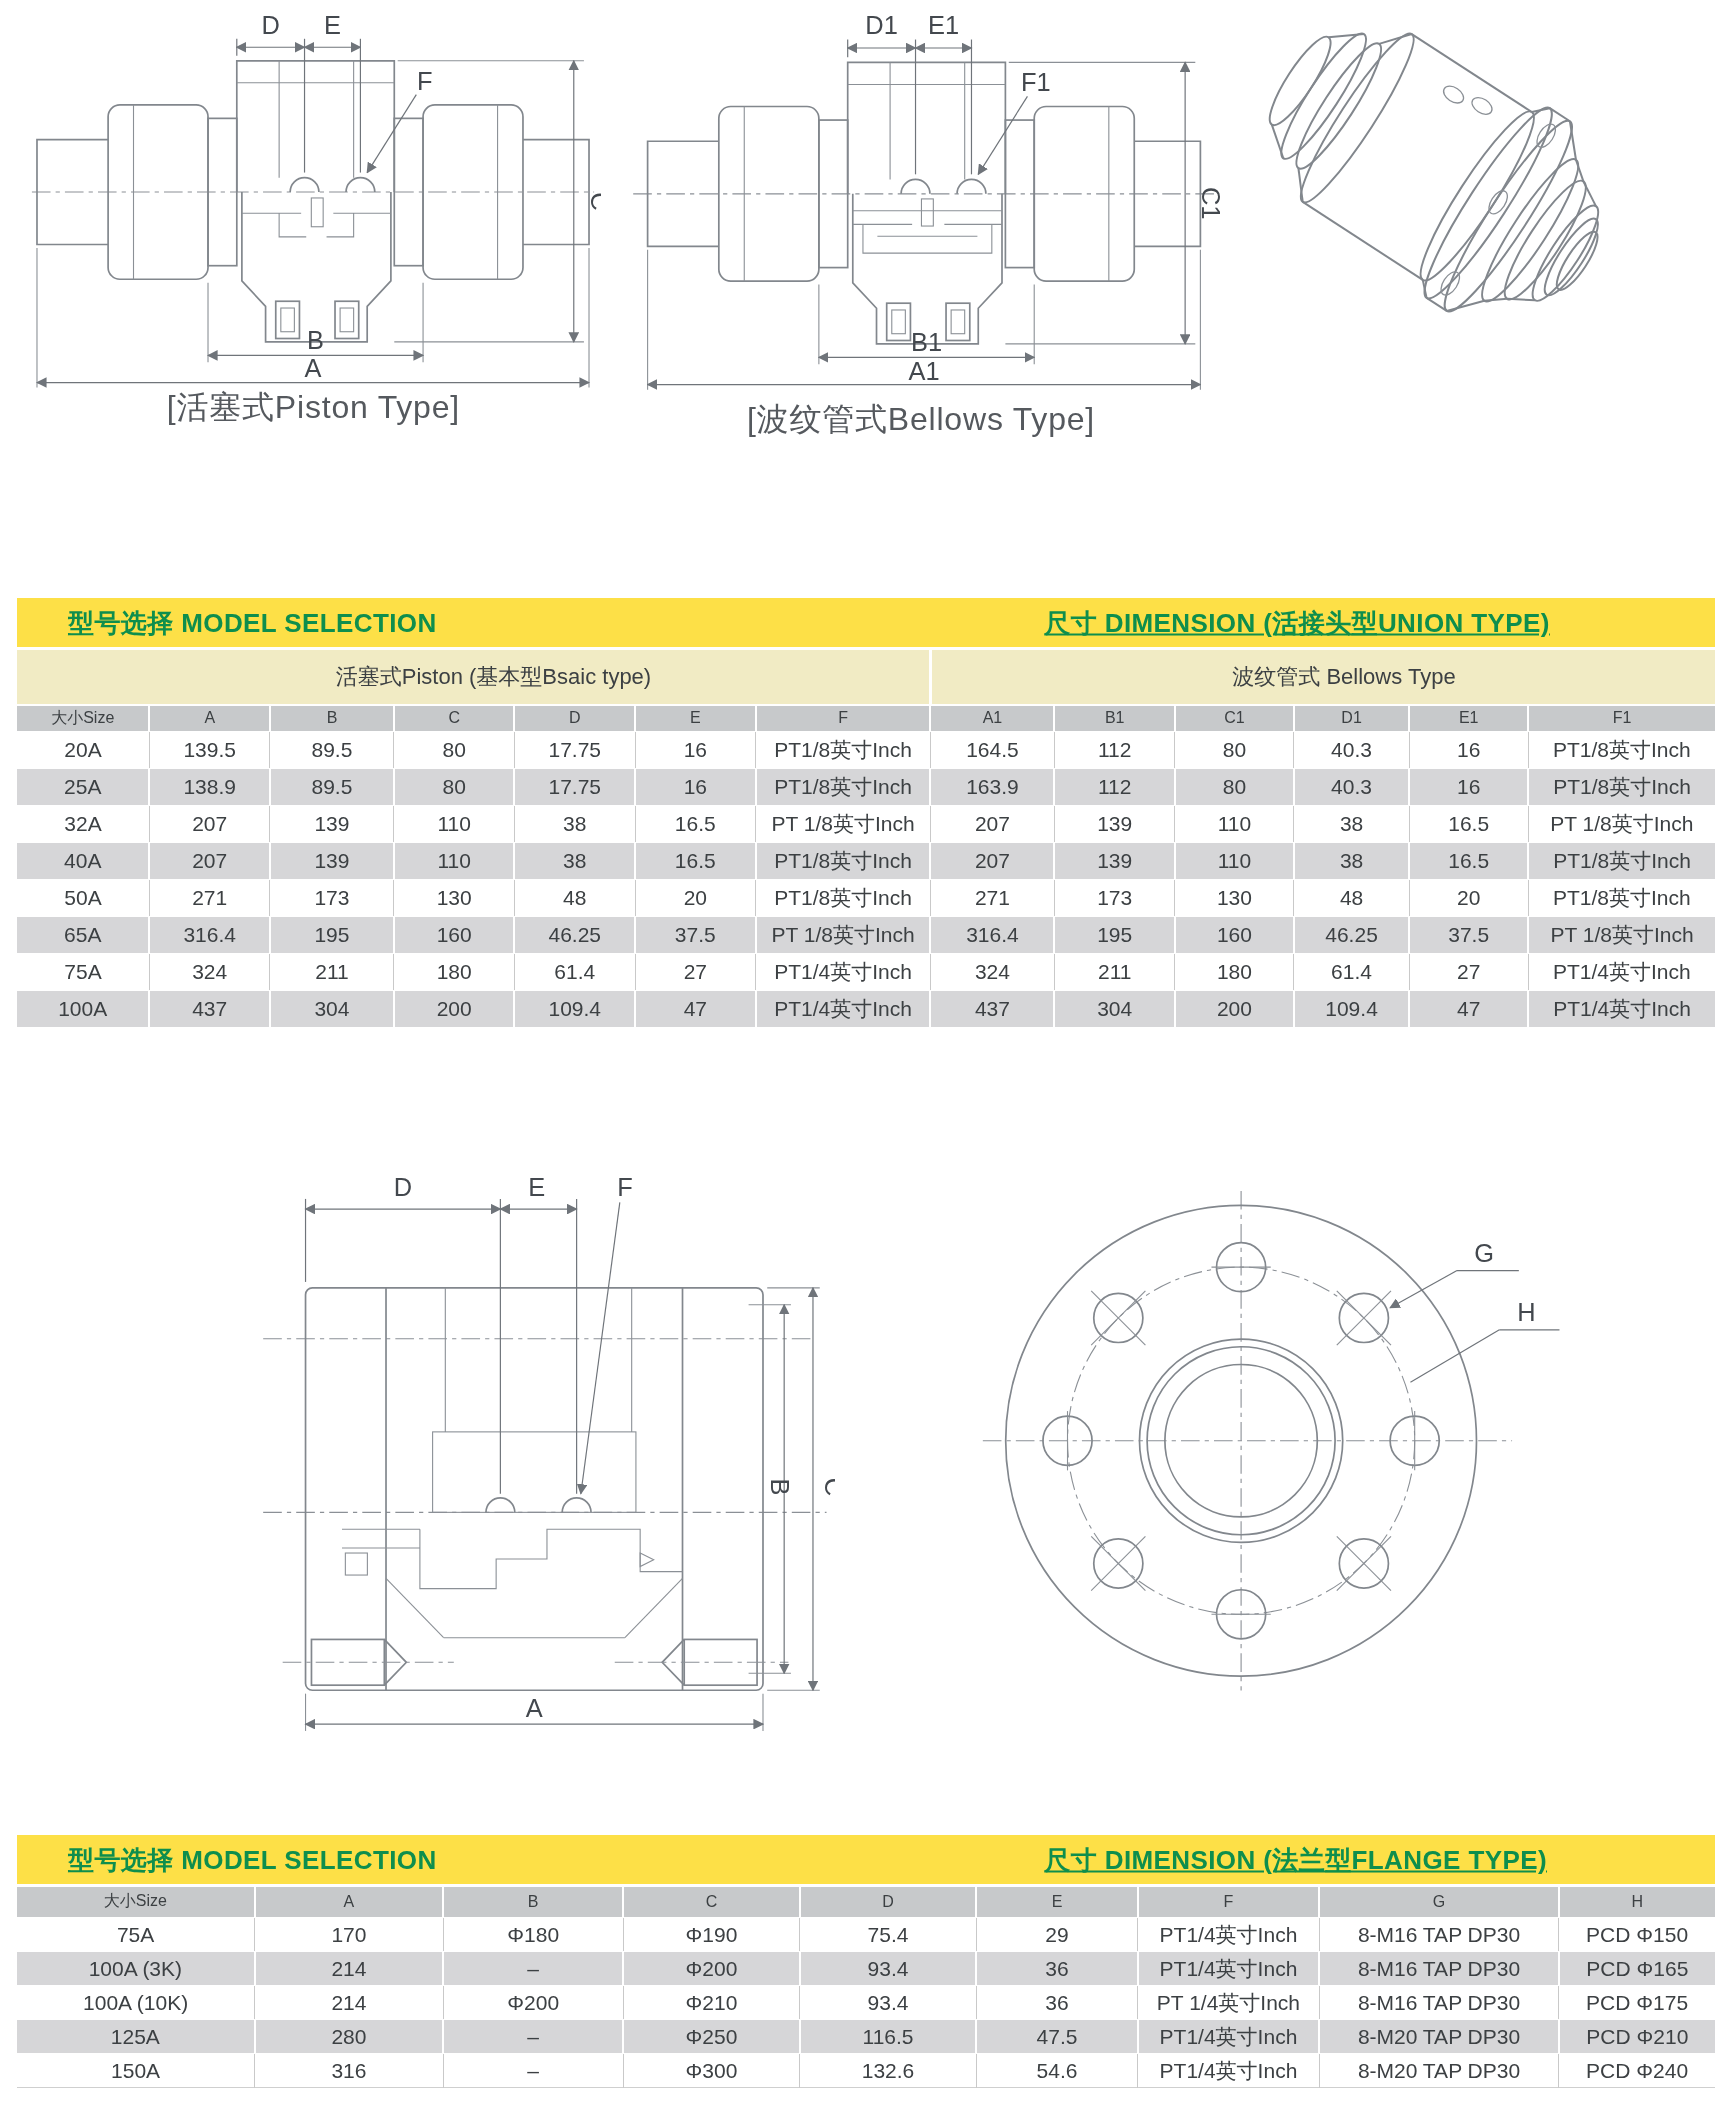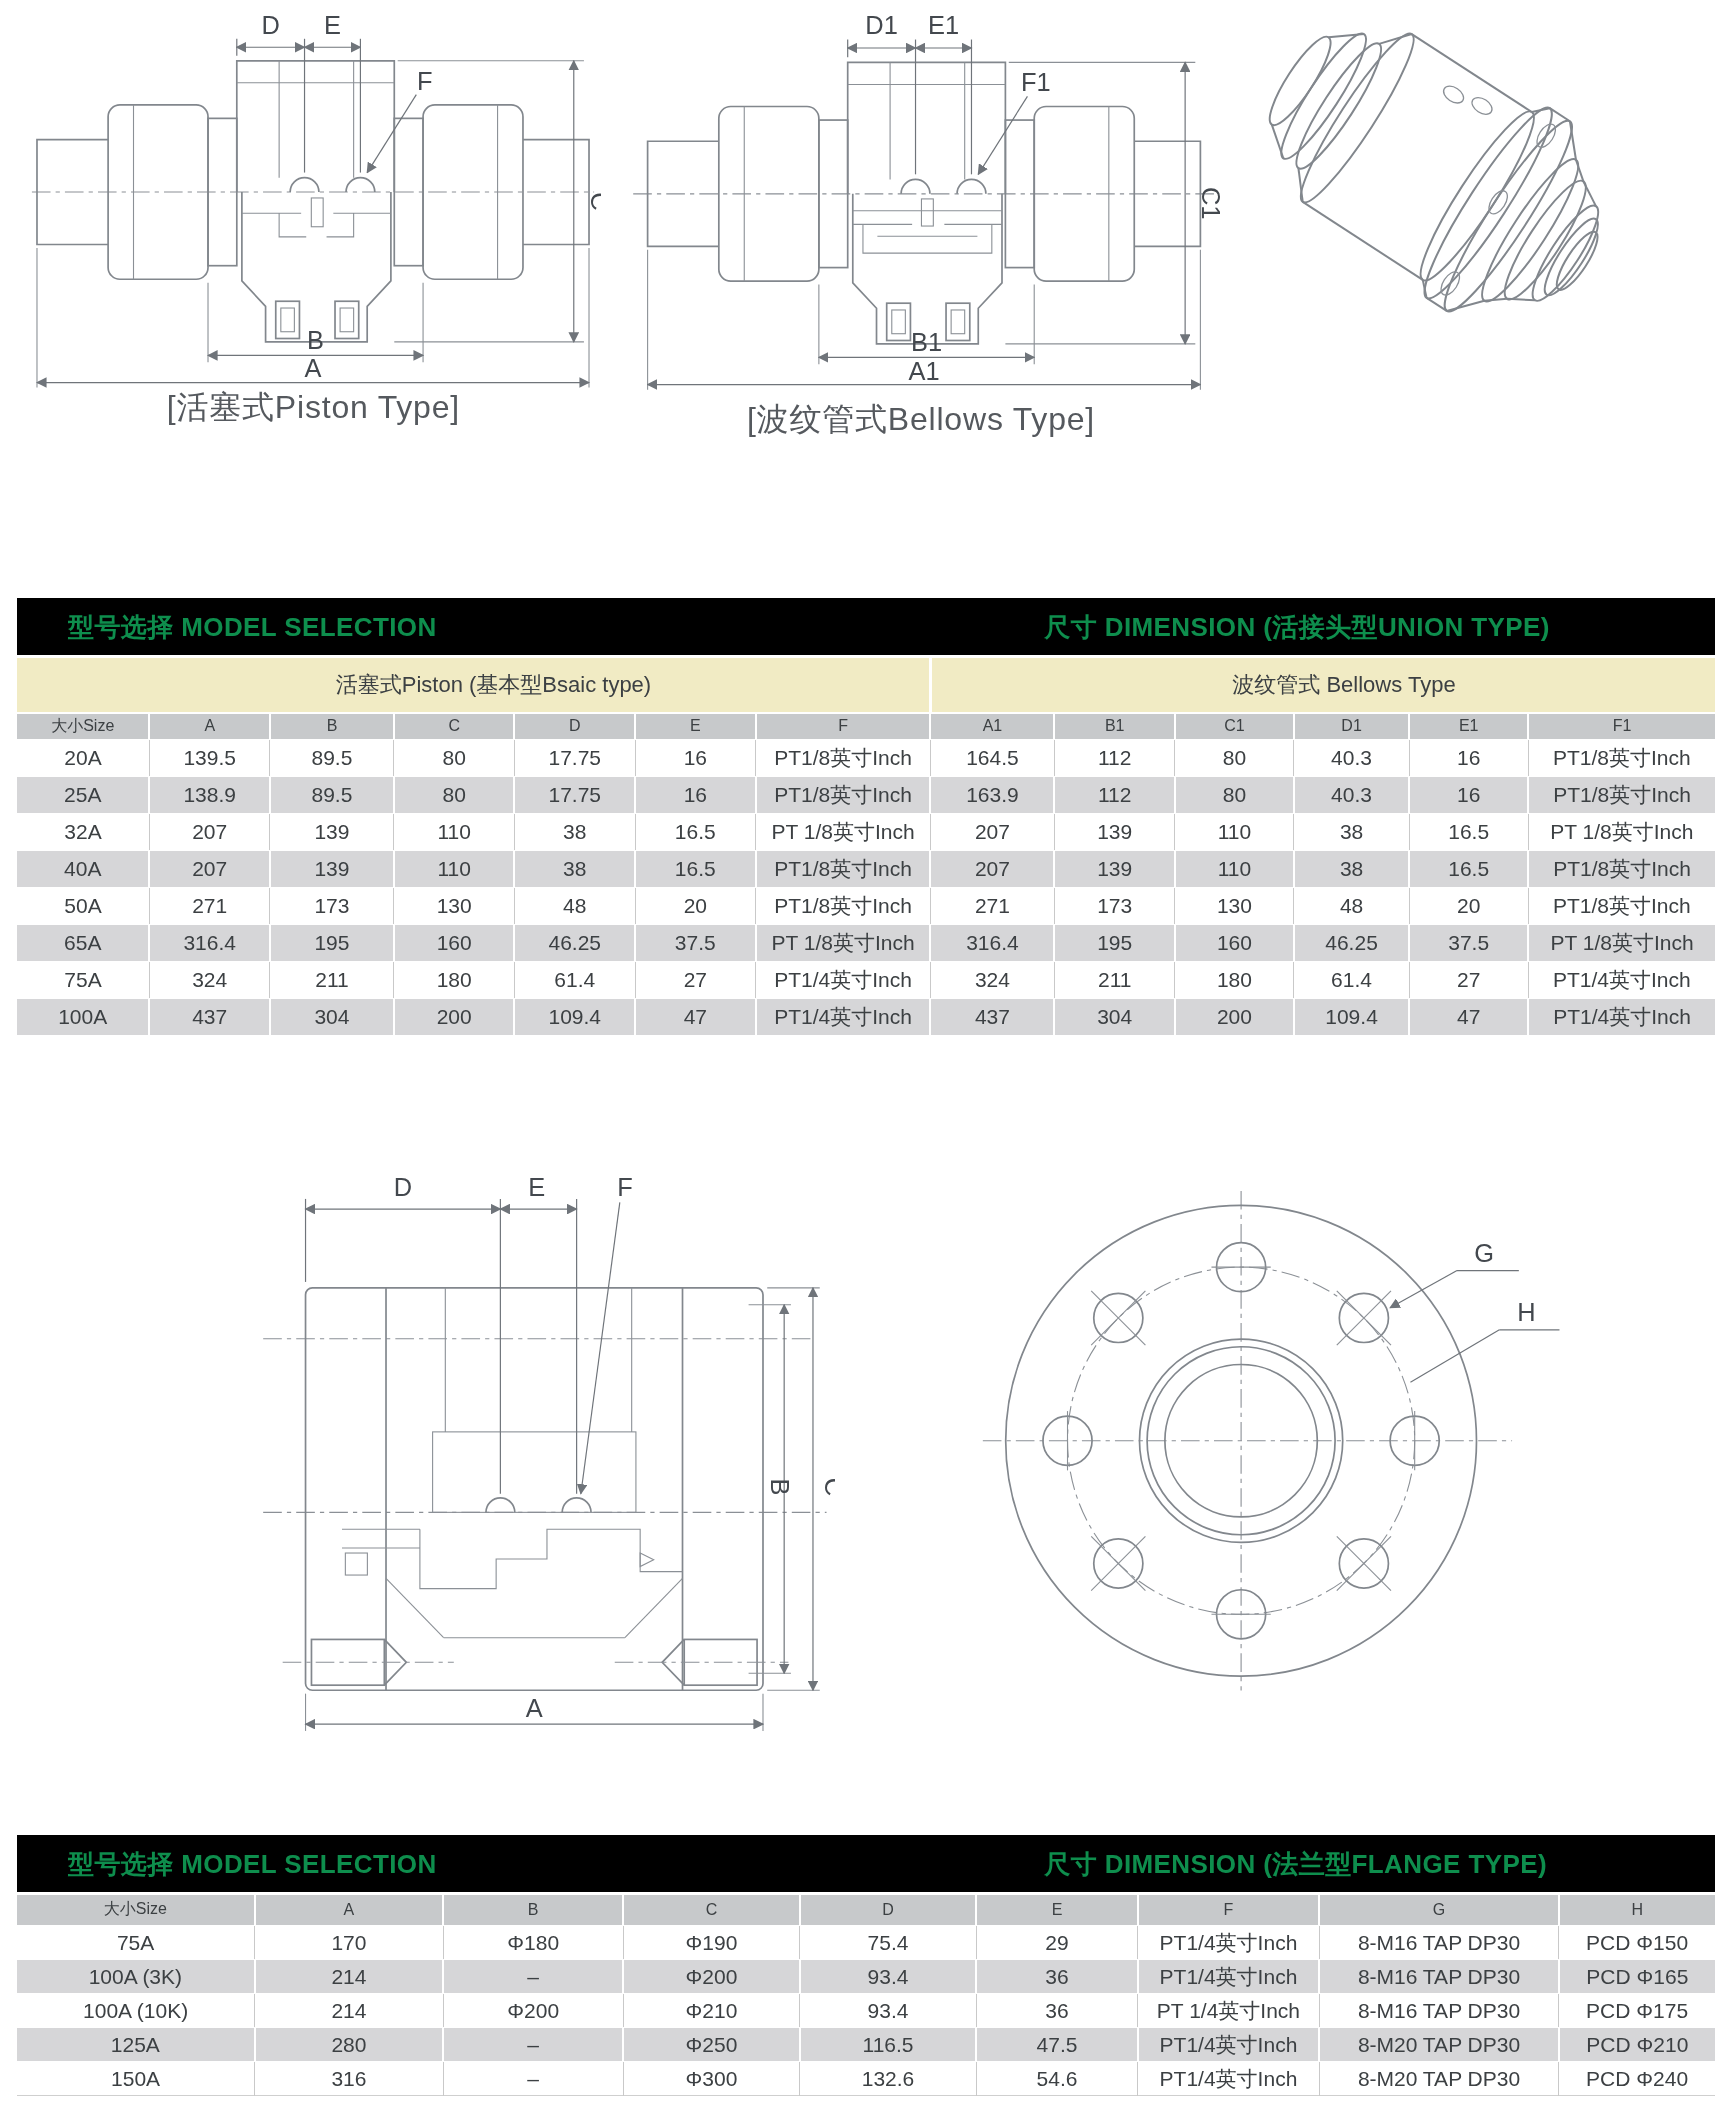--- a/index.html
+++ b/index.html
@@ -11,25 +11,25 @@
   .caption{position:absolute;text-align:center;font-size:32px;color:#55595e;letter-spacing:0.8px;}
   svg{display:block;}
   .ln{fill:none;stroke:#82878d;stroke-width:2;}
   .thin{fill:none;stroke:#8b9096;stroke-width:1.3;}
   .cl{fill:none;stroke:#8b9096;stroke-width:1.3;stroke-dasharray:22 6 5 6;}
   .dim{fill:none;stroke:#6f747a;stroke-width:1.4;}
   .dtx{fill:#43484e;font-size:30px;font-family:"Liberation Sans",sans-serif;text-anchor:middle;}
 
   
   .tbl-wrap{position:absolute;width:1698px;}
-  .band{position:relative;height:57px;background:#000000;}
+  .band{position:relative;height:49px;background:#fde047;}
   .band-title{position:absolute;top:50%;transform:translateY(-50%);
               font-size:26px;font-weight:bold;color:#0e8e4d;letter-spacing:0.4px;white-space:nowrap;}
   .band-title.left{left:51px;}
-  .band-title.right{left:60.5%;}
+  .band-title.right{left:60.5%;text-decoration:underline;}
   table.dtable{border-collapse:collapse;width:100%;table-layout:fixed;margin-top:2.5px;
                font-size:21px;color:#3c4043;}
   table.dtable th,table.dtable td{text-align:center;vertical-align:middle;padding:0;
                overflow:hidden;white-space:nowrap;}
   tr.group-row th{height:54px;background:#f1ebc4;font-size:22px;font-weight:normal;
                border-right:3.4px solid #fff;border-bottom:2.5px solid #fff;padding-left:41px;}
   tr.group-row th:last-child{border-right:none;margin-top:36px;}
   tr.col-row th{background:#c7c9cb;font-size:16px;font-weight:normal;
                border-right:2.5px solid #fff;border-bottom:1.7px solid #fff;}
   tr.col-row th:last-child{border-right:none;}

